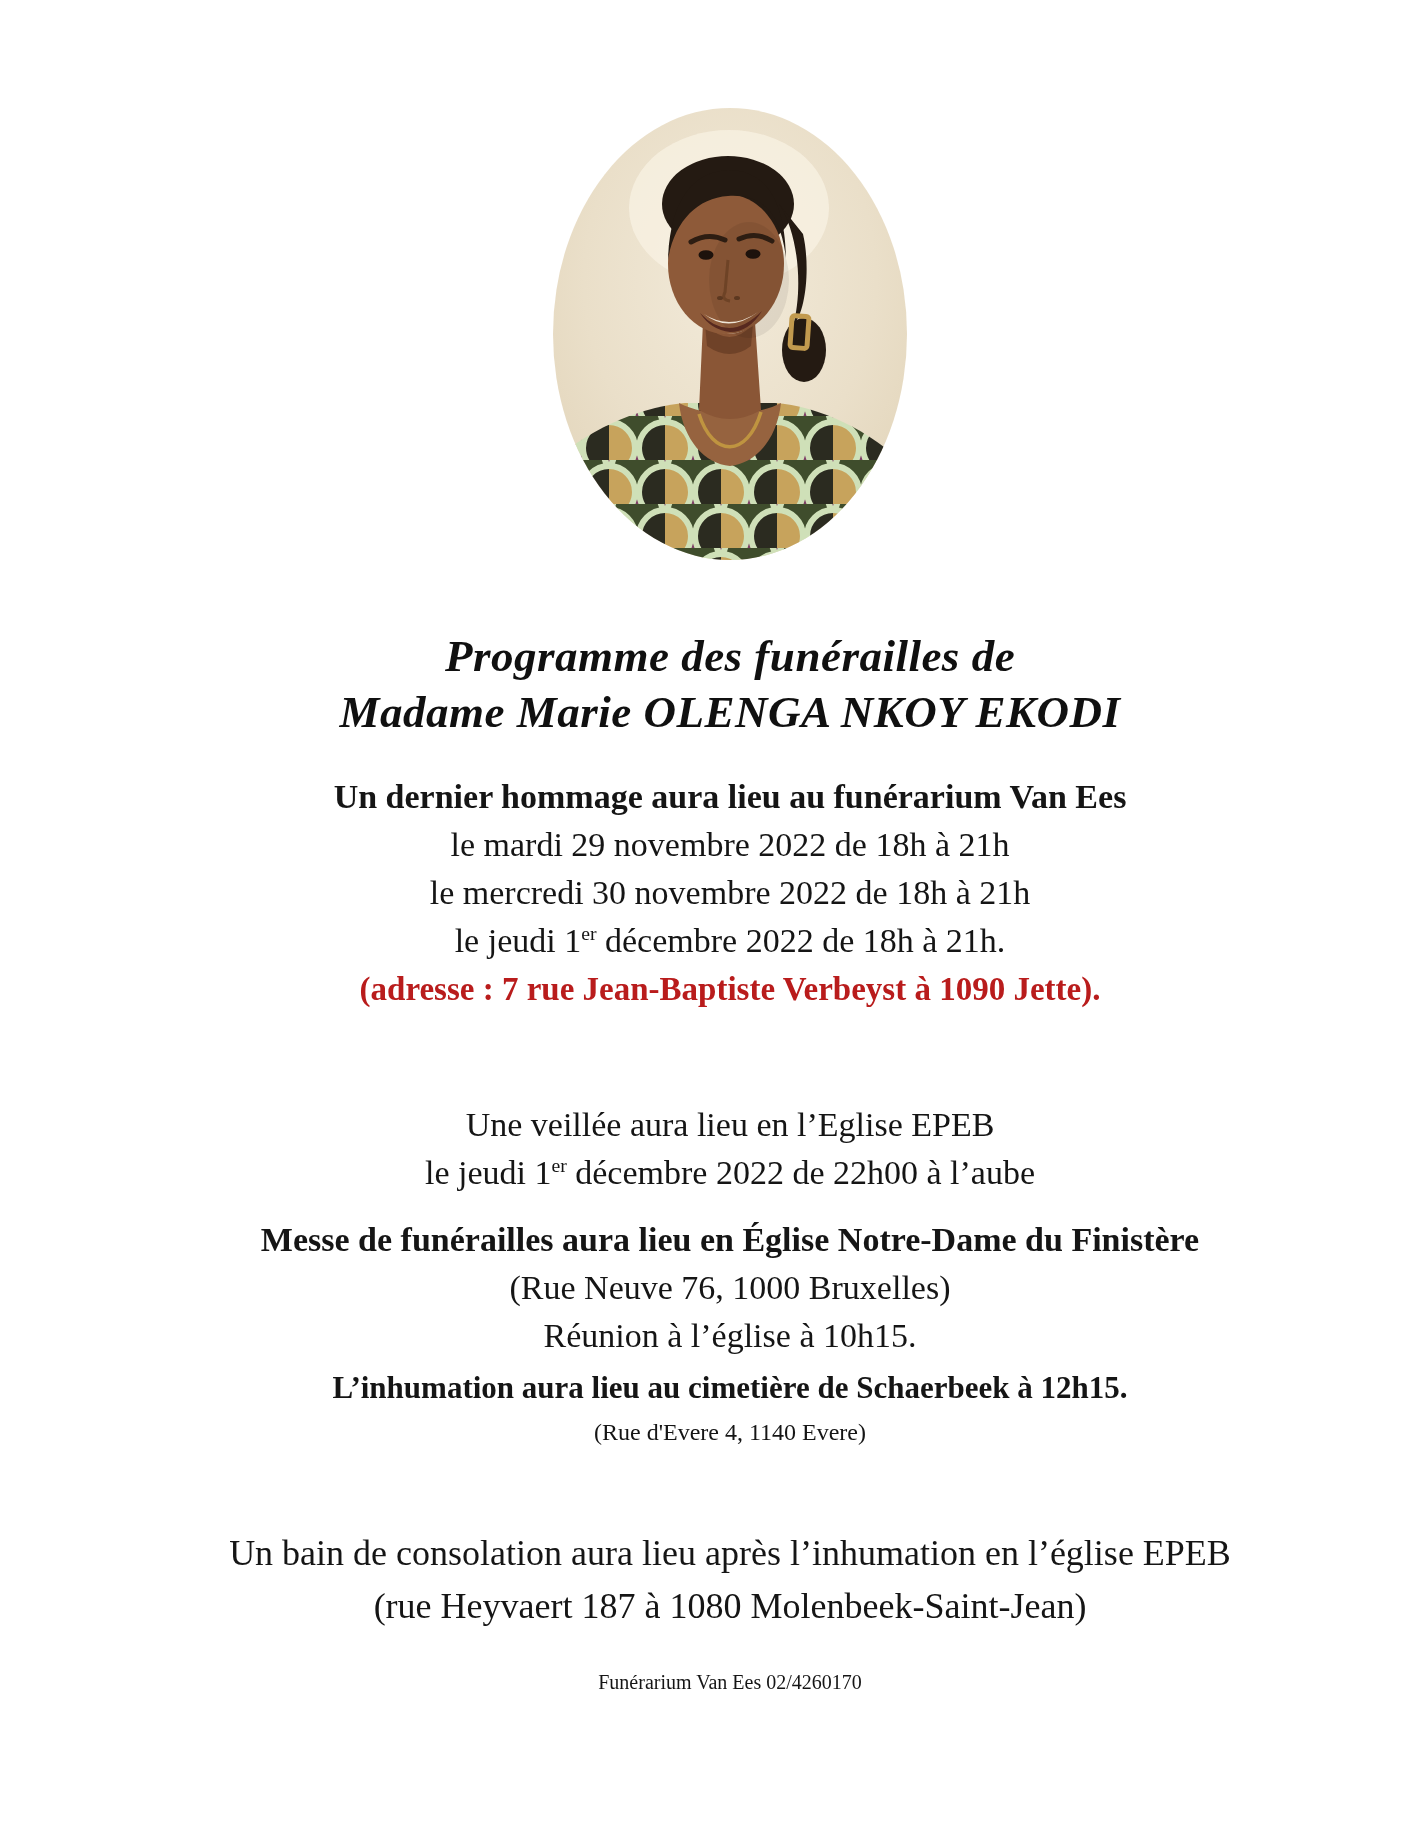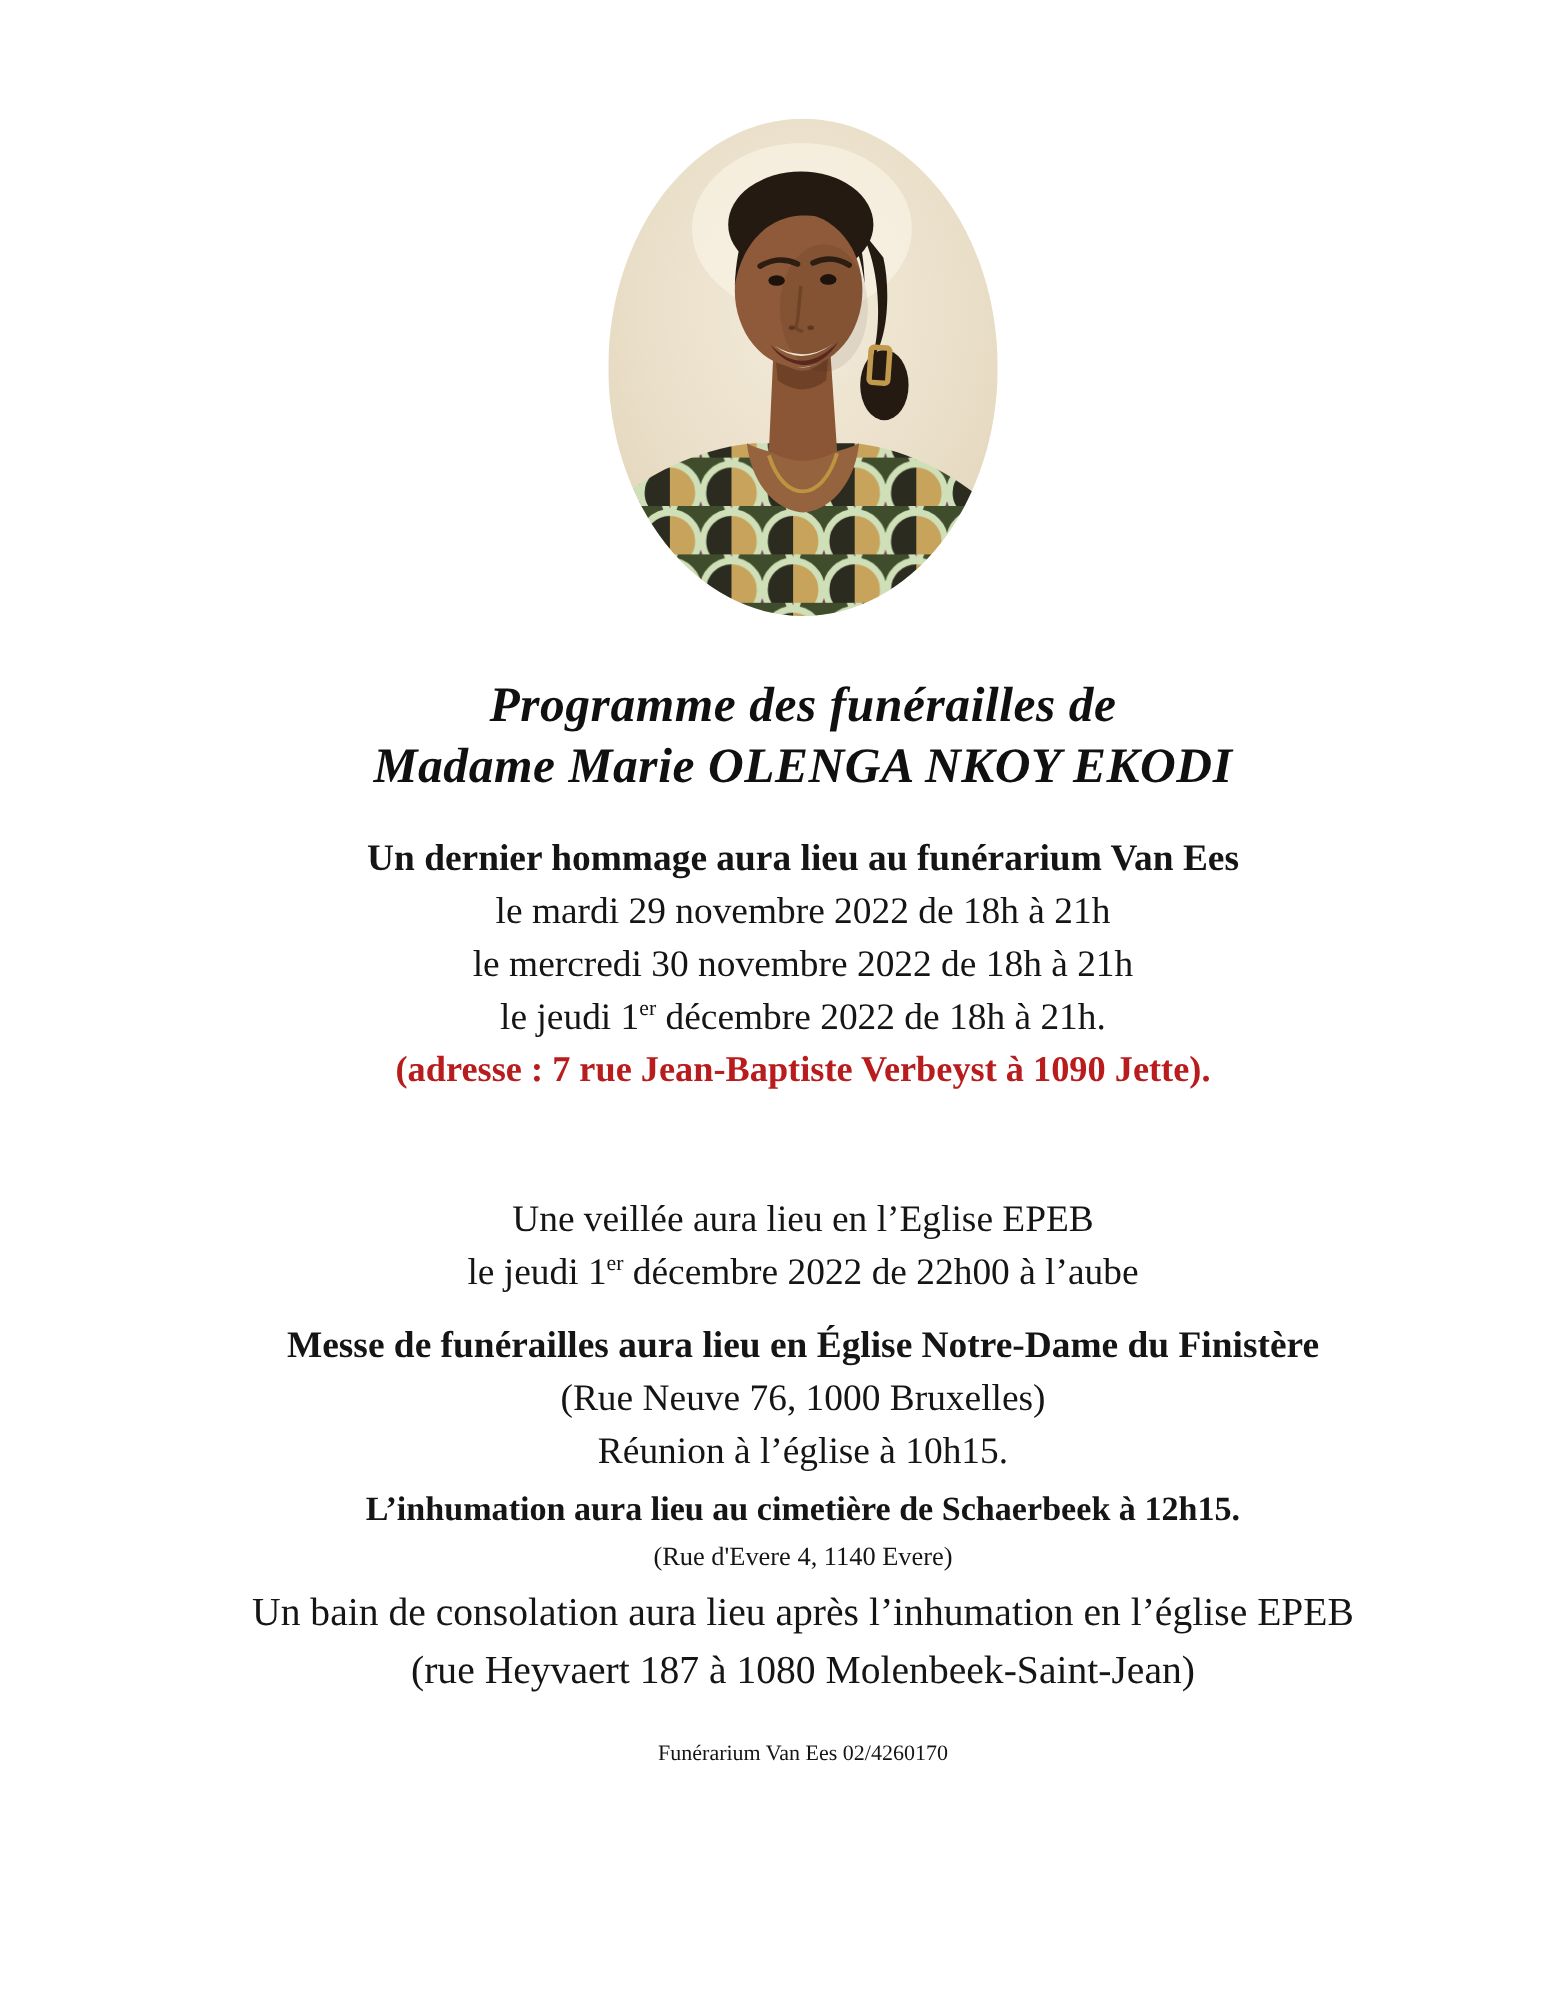--- a/index.html
+++ b/index.html
@@ -17,35 +17,35 @@
     padding-top: 108px;
     text-align: center;
   }
   .photo-wrap {
     width: 354px;
     height: 452px;
     margin: 0 auto;
   }
   .photo-wrap svg { display: block; }
   .title {
-    margin: 52px 0 0 0;
+    margin: 68px 0 0 0;
     font-size: 45px;
     line-height: 56px;
     font-weight: 700;
     font-style: italic;
     letter-spacing: 0.5px;
     color: #101010;
   }
   .title .title-line { display: block; }
   p { margin: 0; }
   .block-hommage   { margin-top: 33px; font-size: 34px; line-height: 48px; }
   .block-veillee   { margin-top: 88px; font-size: 34px; line-height: 48px; }
   .block-messe     { margin-top: 19px; font-size: 34px; line-height: 48px; }
   .block-inhum     { margin-top: 5px;  font-size: 31px; line-height: 45px; }
-  .block-bain      { font-size: 36px; line-height: 53px; }
+  .block-bain      { margin-top: 72px; font-size: 36px; line-height: 53px; }
   .footer-line     { margin-top: 34px; font-size: 20px; line-height: 30px; }
   .bold { font-weight: 700; }
   .addr-gray { color: #b91c1c; font-weight: 700; font-size: 33px; }
   .small-addr { font-size: 24px; }
   sup { font-size: 0.58em; line-height: 0; vertical-align: super; }
 </style>
 </head>
 <body>
 
 <div class="page">

